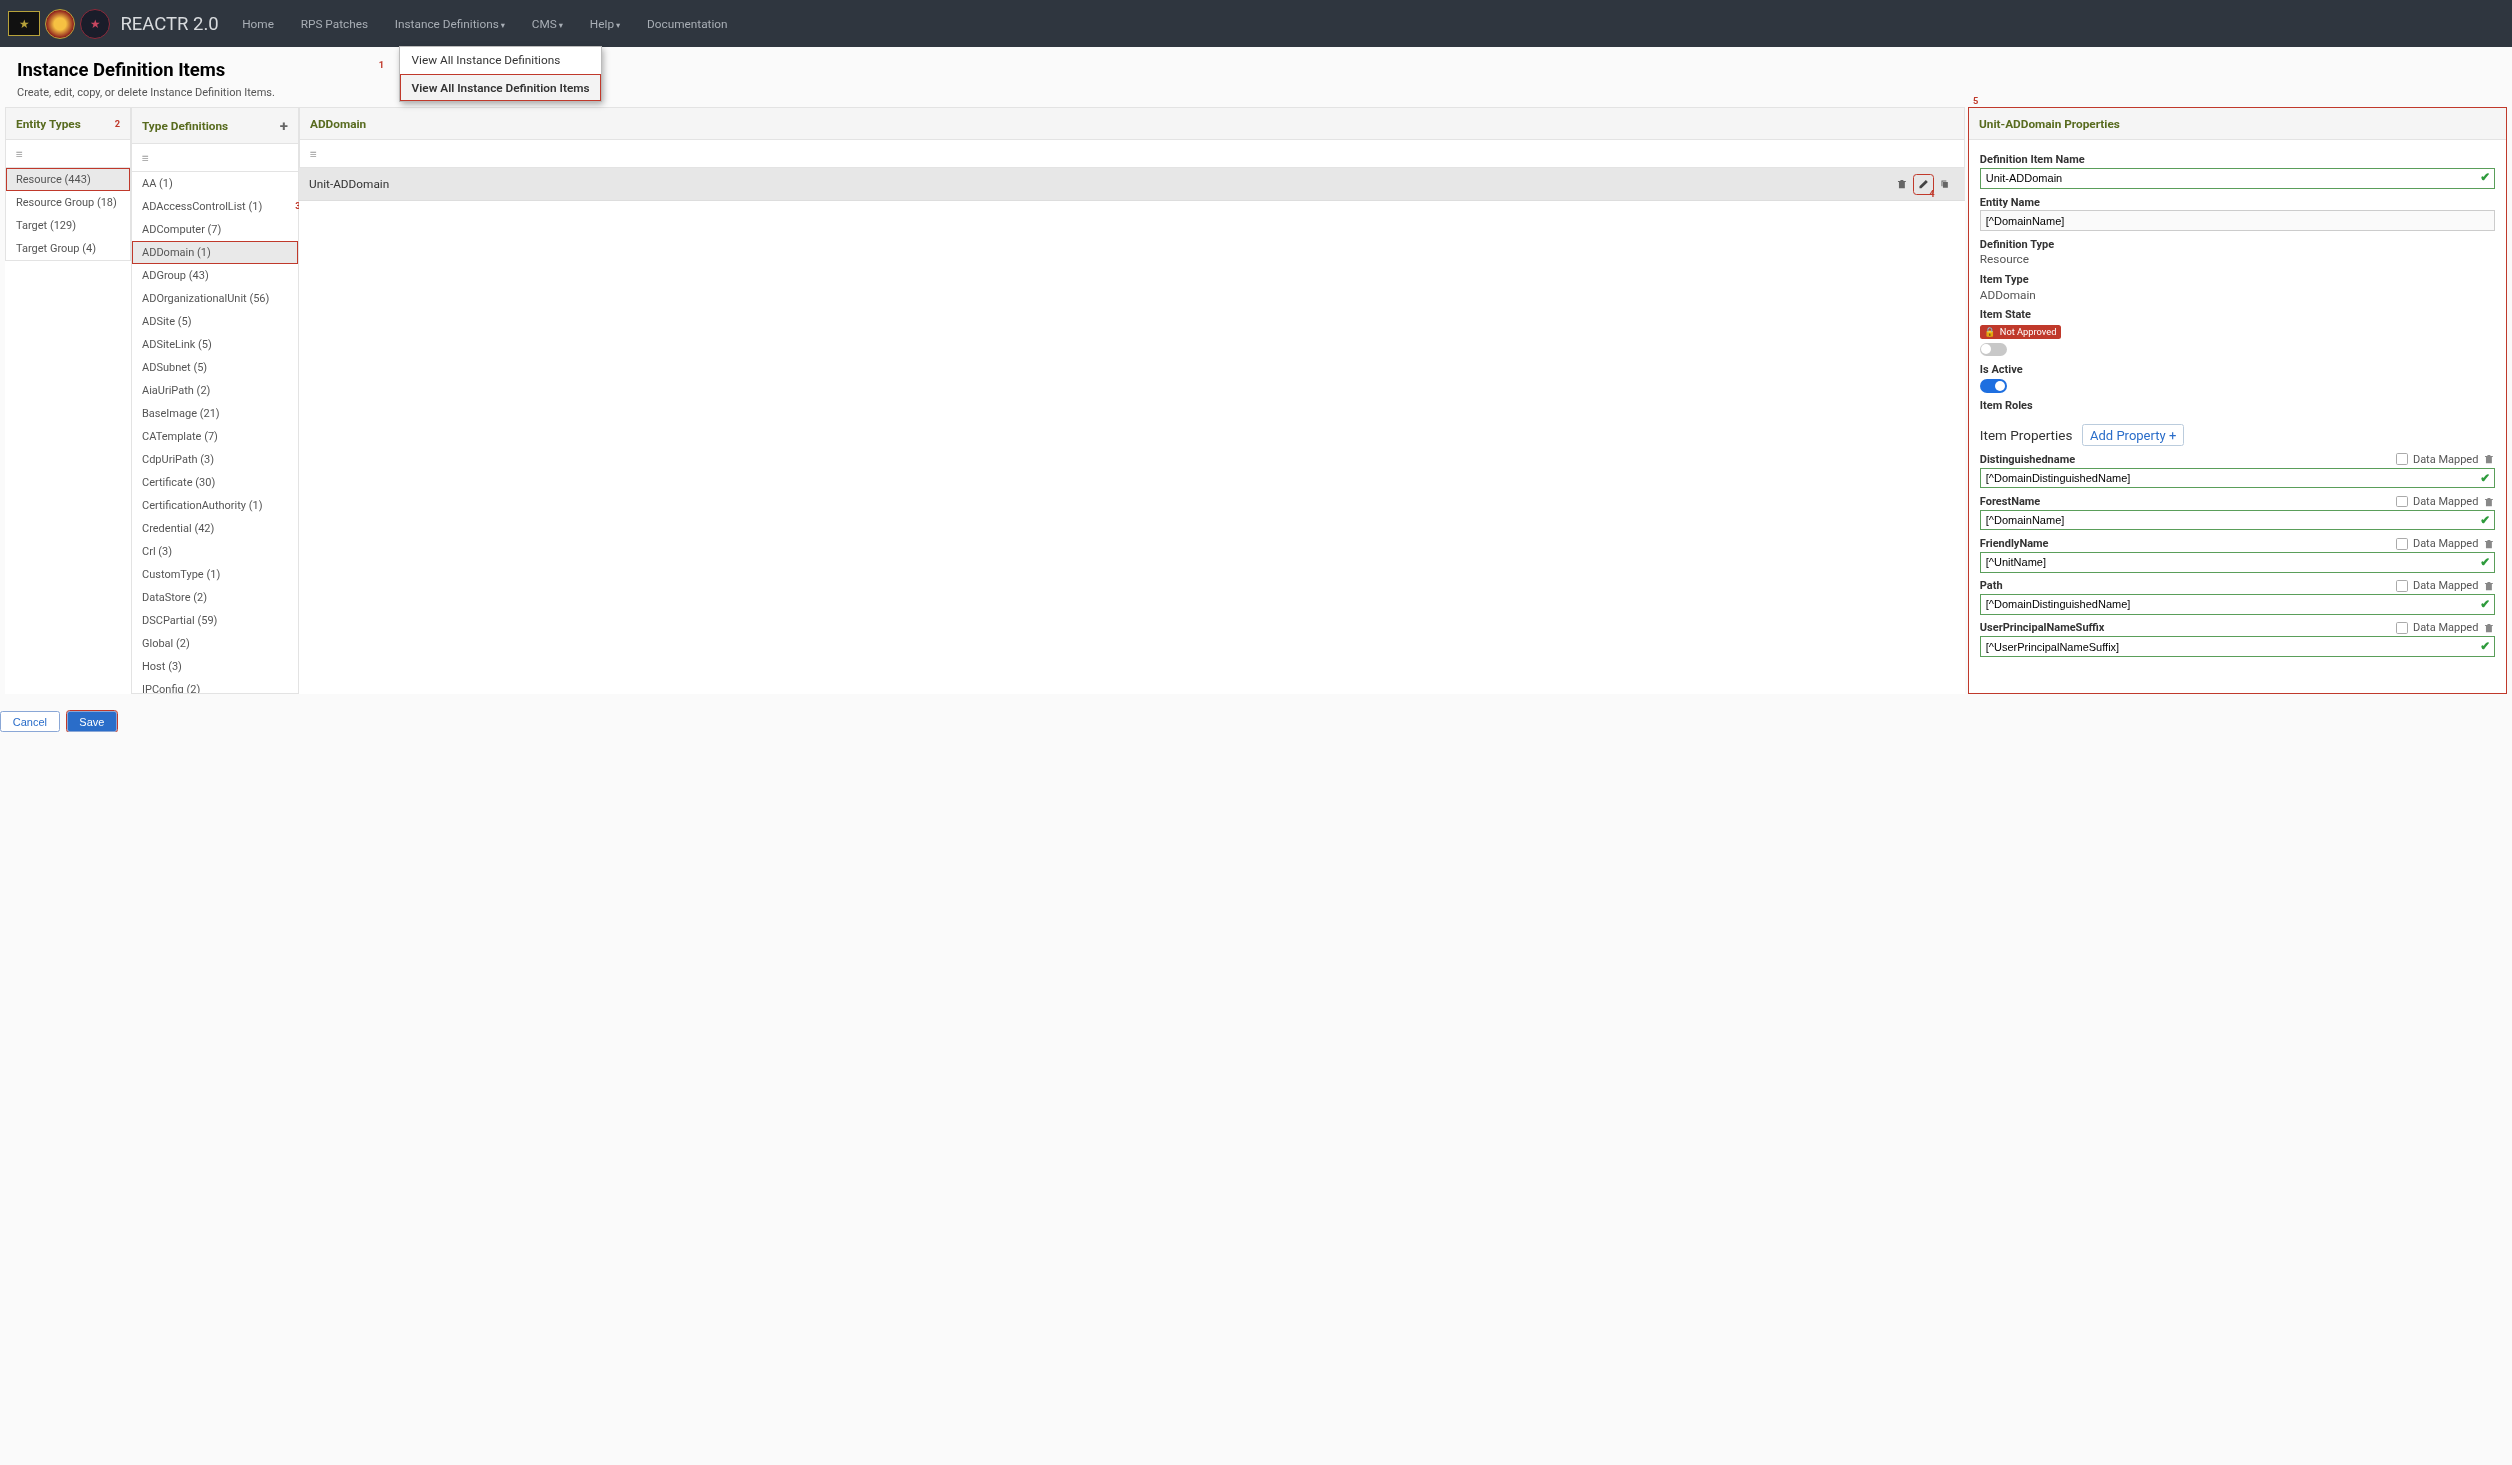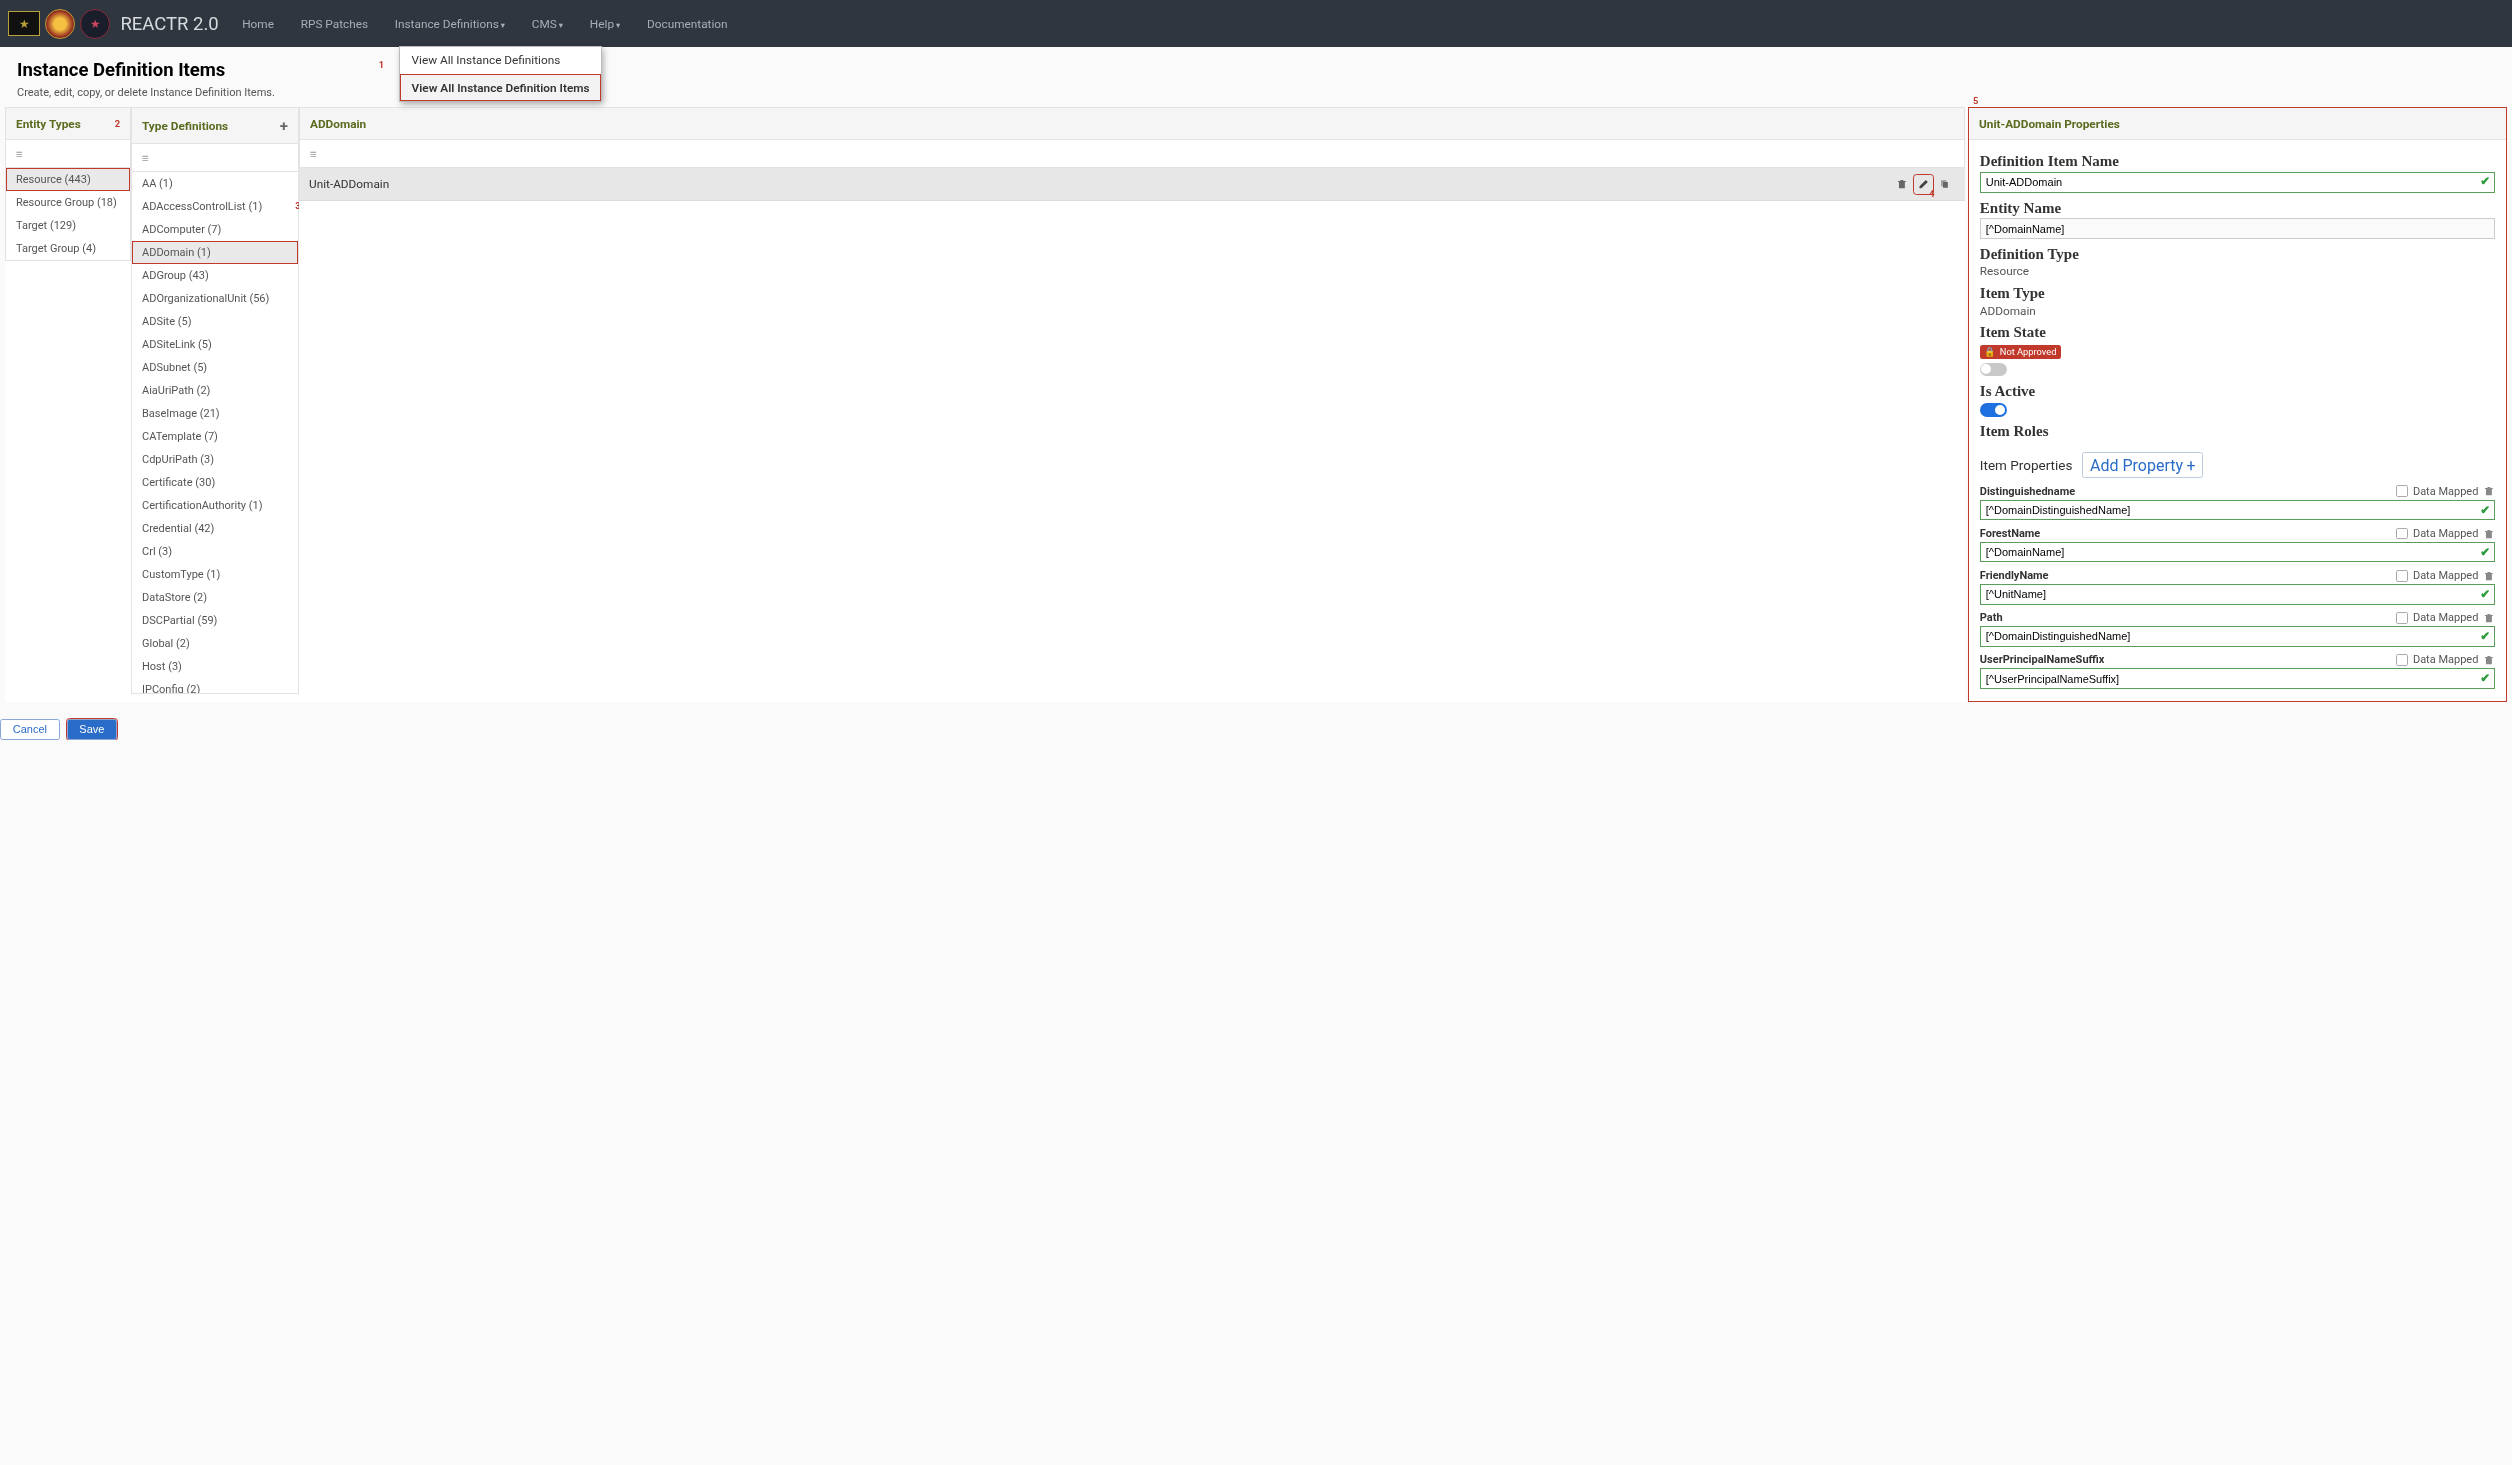--- a/index.html
+++ b/index.html
@@ -31,32 +31,32 @@
 .list-item.sel { background: #e9e9e9; outline: 1.7px solid #c0392b; outline-offset: -1.7px; }
 .entity-col { width: 126px; }
 .typedef-col { width: 168px; position:relative; }
 .mid-col { flex: 1; min-width: 354px; }
 .mid-row { background: #e7e7e7; padding: 6.7px 10px; display:flex; align-items:center; justify-content:space-between; border-bottom:0.8px solid #ddd; }
 .mid-row .actions { display:flex; gap:3.4px; }
 .icon-btn { width: 18.5px; height: 18.5px; display: inline-flex; align-items: center; justify-content: center; color: #555; cursor: pointer; border-radius: 2.5px; }
 .icon-btn.edit-sel { outline: 1.7px solid #c0392b; outline-offset: -0.8px; }
 .props-col { width: 539px; outline: 1.7px solid #c0392b; outline-offset: -1.7px; margin-left: 3.4px; position:relative; padding-bottom:6.7px;}
 .props-body { padding: 6.7px 11.8px; }
-.field-label { font-weight: 700; font-size: 15px; margin-top: 6.7px; font-family: Liberation Serif, serif; }
+.field-label { font-weight: 700; font-size: 11px; margin-top: 6.7px; }
 .field-input { width: 100%; border: 0.8px solid #5a9e5a; padding: 3.4px 5px; font-size: 11px; margin-top: 1.7px; background:#fff; position:relative;}
 .field-input.ro { border-color:#ccc; background:#fafafa; }
 .field-static { margin-top: 1.7px; color:#555; }
 .check-ico { position:absolute; right:5px; top:3.4px; color:#2e9b3c; font-weight:700; }
 .inputwrap{ position:relative; }
 .badge-locked { display:inline-flex; align-items:center; background:#c0392b; color:#fff; font-size:9.3px; padding:1.7px 5px; border-radius:2.5px; gap:3.4px; margin-top:3.4px;}
 .toggle { width: 27px; height: 13.5px; background: #c8c8c8; border-radius: 8.4px; position: relative; margin-top:3.4px; cursor:pointer;}
 .toggle::after{ content:''; width:10px; height:10px; background:#fff; border-radius:50%; position:absolute; top:1.7px; left:1.7px; }
 .toggle.on{ background:#1e6fe0; } .toggle.on::after{ left:15px; }
 .sect-title { font-weight:400; font-size:13.5px; margin-top:11.8px; display:flex; align-items:center; gap:10px;}
-.add-prop-btn { border:0.8px solid #bcd; background:#fff; color:#2a6dc9; padding:2.5px 6.7px; border-radius:2.5px; font-size:16px; cursor:pointer; display:inline-flex; align-items:center; gap:3.4px;}
+.add-prop-btn { border:0.8px solid #bcd; background:#fff; color:#2a6dc9; padding:2.5px 6.7px; border-radius:2.5px; font-size:13px; cursor:pointer; display:inline-flex; align-items:center; gap:3.4px;}
 .prop-row { margin-top:6.7px; }
 .prop-head { display:flex; align-items:center; justify-content:space-between; }
 .prop-name { font-weight:700; font-size:11px; }
 .prop-right { display:flex; align-items:center; gap:5px; color:#555; font-size:11px;}
 .chk { width:11.8px; height:11.8px; border:0.8px solid #aaa; border-radius:1.7px; display:inline-block; }
 .trash { color:#888; cursor:pointer; }
 .prop-input { position:relative; }
 .prop-input input { width:100%; border:0.8px solid #5a9e5a; padding:3.4px 18.5px 3.4px 5px; font-size:11px; margin-top:1.7px; }
 .btnbar { display:flex; gap:6.7px; padding: 8.4px 11.8px 0 0;}
 .btn { padding:3.4px 11.8px; border:0.8px solid #8aa7d6; background:#fff; color:#2a6dc9; border-radius:2.5px; cursor:pointer; font-size:11px;}

